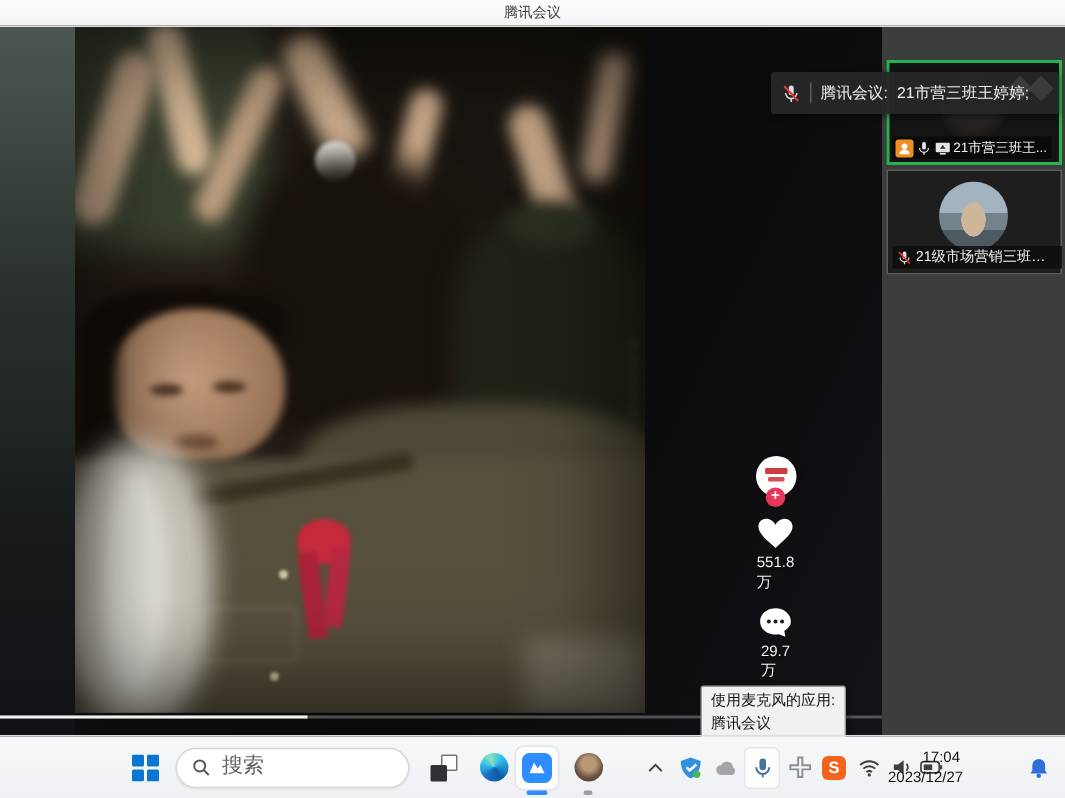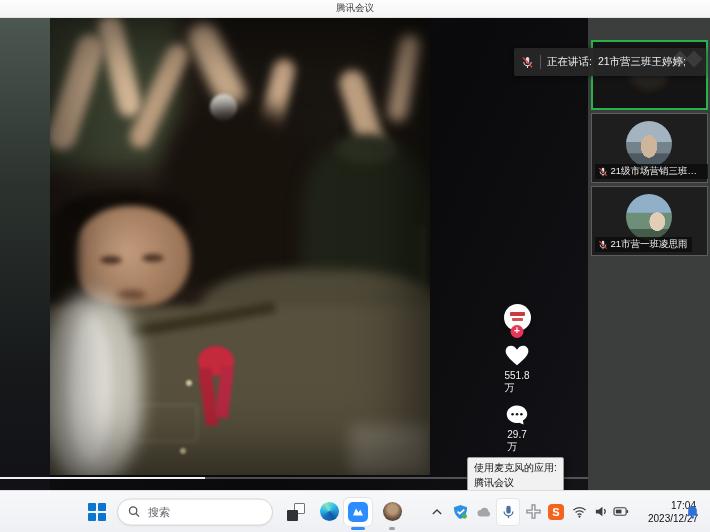--- a/index.html
+++ b/index.html
@@ -100,36 +100,36 @@
   .taskbar {
     position:absolute; left:0; bottom:0; width:710px; height:41px; z-index:8;
     background:linear-gradient(#f7f8fa,#eef0f3); border-top:1px solid #dadce0;
   }
   .tb { position:absolute; top:50%; transform:translateY(-50%); display:flex; align-items:center; justify-content:center; }
   .searchbox {
     left:117px; width:156px; height:27px; box-sizing:border-box; border-radius:14px;
     background:#fff; border:1px solid #d6d6d6; box-shadow:0 1px 2px rgba(0,0,0,.06);
     justify-content:flex-start; padding:0 10px; gap:6px;
   }
-  .searchbox input { border:none; outline:none; background:transparent; font-size:11px; width:100px; color:#333; font-family:Liberation Sans, sans-serif; }
+  .searchbox input { border:none; outline:none; background:transparent; font-size:14px; width:100px; color:#333; font-family:Liberation Serif, serif; }
   .searchbox input::placeholder { color:#5f6368; }
   .appbtn { width:30px; height:30px; border-radius:6px; }
   .appbtn.active { background:#fff; border:1px solid #e3e3e3; box-sizing:border-box; }
   .meeting-logo { width:20px; height:20px; border-radius:5px; background:#2d8cff; display:flex; align-items:center; justify-content:center; }
   .avatar-app { width:19px; height:19px; border-radius:50%; background:radial-gradient(circle at 50% 38%, #b99878 0 30%, #6b513f 62%, #3a2c23); }
   .edge-logo { width:19px; height:19px; border-radius:50%;
     background:conic-gradient(from 150deg, #0c59a4, #1b70c0 20%, #35c1f1 38%, #8be3b0 52%, #35c1f1 68%, #0c59a4); }
   .taskview { position:relative; width:18px; height:18px; }
   .taskview .back { position:absolute; right:0; top:0; width:11px; height:11px; background:#fdfdfd; border:1.5px solid #70757a; box-sizing:border-box; border-radius:1px; }
   .taskview .front { position:absolute; left:0; bottom:0; width:11px; height:11px; background:#2f3136; border-radius:1px; }
   .traybtn { width:24px; height:28px; border-radius:4px; }
   .traybtn.active { background:#fdfdfe; border:1px solid #e6e6e6; box-sizing:border-box; }
   .sogou { width:16px; height:16px; border-radius:4px; background:#f4631e; color:#fff; font-size:11px; font-weight:bold; display:flex; align-items:center; justify-content:center; }
   .indicator { position:absolute; bottom:2px; height:3px; border-radius:2px; }
-  .clock { left:648px; width:48px; text-align:right; display:block; font-size:10px; line-height:1.3; color:#0f0f0f; }
+  .clock { left:592px; width:48px; text-align:right; display:block; font-size:10px; line-height:1.3; color:#0f0f0f; }
 </style>
 </head>
 <body>
 
 <div class="titlebar">
   <span>腾讯会议</span>
 </div>
 
 <div class="main">
 
@@ -206,69 +206,78 @@
 
     <div class="progress">
       <div class="fill"></div>
     </div>
   </div>
 
   <div class="sidebar">
 
     <div class="tile active">
       <div class="av av1"></div>
+      <div class="t1bar">
+        <span class="hostbadge">
+          <svg viewBox="0 0 12 12" width="10" height="10">
+              <circle cx="6" cy="4.2" r="2.3" fill="#fff"></circle>
+              <path d="M1.8 10.5 C2.3 7.8 4 6.8 6 6.8 C8 6.8 9.7 7.8 10.2 10.5 Z" fill="#fff"></path>
+            </svg>
+        </span>
+        <span class="icn">
+          <svg viewBox="0 0 12 12" width="10" height="10">
+              <rect x="4.5" y="0.8" width="3" height="6" rx="1.5" fill="#e9e9e9"></rect>
+              <path d="M2.5 5.5 a3.5 3.5 0 0 0 7 0" fill="none" stroke="#e9e9e9" stroke-width="1"></path>
+              <line x1="6" y1="9" x2="6" y2="11" stroke="#e9e9e9" stroke-width="1"></line>
+            </svg>
+        </span>
+        <span class="icn">
+          <svg viewBox="0 0 14 12" width="11" height="10">
+              <rect x="1" y="1.2" width="12" height="8" rx="1" fill="#e4e4e4"></rect>
+              <path d="M7 3 l2.4 3.2 h-4.8 z" fill="#2c2c2c"></path>
+              <rect x="4.5" y="9.8" width="5" height="1.4" fill="#e4e4e4"></rect>
+            </svg>
+        </span>
+        <span class="nm">21市营三班王...</span>
+      </div>
     </div>
 
 
     <div class="tile">
       <div class="av av3"></div>
       <div class="plabel">
         <span class="icn">
           <svg viewBox="0 0 12 12" width="10" height="10">
               <rect x="4.5" y="0.8" width="3" height="6" rx="1.5" fill="#e0e0e0"></rect>
               <path d="M2.5 5.5 a3.5 3.5 0 0 0 7 0" fill="none" stroke="#e0e0e0" stroke-width="1"></path>
               <line x1="6" y1="9" x2="6" y2="11" stroke="#e0e0e0" stroke-width="1"></line>
               <line x1="1.6" y1="1.4" x2="10.4" y2="10.4" stroke="#e03a3a" stroke-width="1.4"></line>
             </svg>
         </span>
         <span class="nm">21级市场营销三班虞喜...</span>
       </div>
     </div>
 
 
-    <div class="tile">
-      <div class="av av5"></div>
-      <div class="plabel">
-        <span class="icn">
-          <svg viewBox="0 0 12 12" width="10" height="10">
-              <rect x="4.5" y="0.8" width="3" height="6" rx="1.5" fill="#e0e0e0"></rect>
-              <path d="M2.5 5.5 a3.5 3.5 0 0 0 7 0" fill="none" stroke="#e0e0e0" stroke-width="1"></path>
-              <line x1="6" y1="9" x2="6" y2="11" stroke="#e0e0e0" stroke-width="1"></line>
-              <line x1="1.6" y1="1.4" x2="10.4" y2="10.4" stroke="#e03a3a" stroke-width="1.4"></line>
-            </svg>
-        </span>
-        <span class="nm">21市营一班凌思雨</span>
-      </div>
-    </div>
 
 
   </div>
 </div>
 
 <div class="banner">
   <span class="icn">
     <svg viewBox="0 0 14 14" width="13" height="13">
         <rect x="5.2" y="1" width="3.6" height="7" rx="1.8" fill="#ddd"></rect>
         <path d="M3 6.5 a4 4 0 0 0 8 0" fill="none" stroke="#ddd" stroke-width="1.1"></path>
         <line x1="7" y1="10.6" x2="7" y2="13" stroke="#ddd" stroke-width="1.1"></line>
         <line x1="2" y1="1.6" x2="12" y2="12.2" stroke="#e03a3a" stroke-width="1.5"></line>
       </svg>
   </span>
   <span class="vdiv"></span>
-  <span>正在讲话:</span>
+  <span>腾讯会议:</span>
   <span>21市营三班王婷婷;</span>
   <span class="wm">
       <b></b>
       <b></b>
     </span>
 </div>
 
 <div class="tooltip">
   <div>使用麦克风的应用:</div>
   <div>腾讯会议</div>

